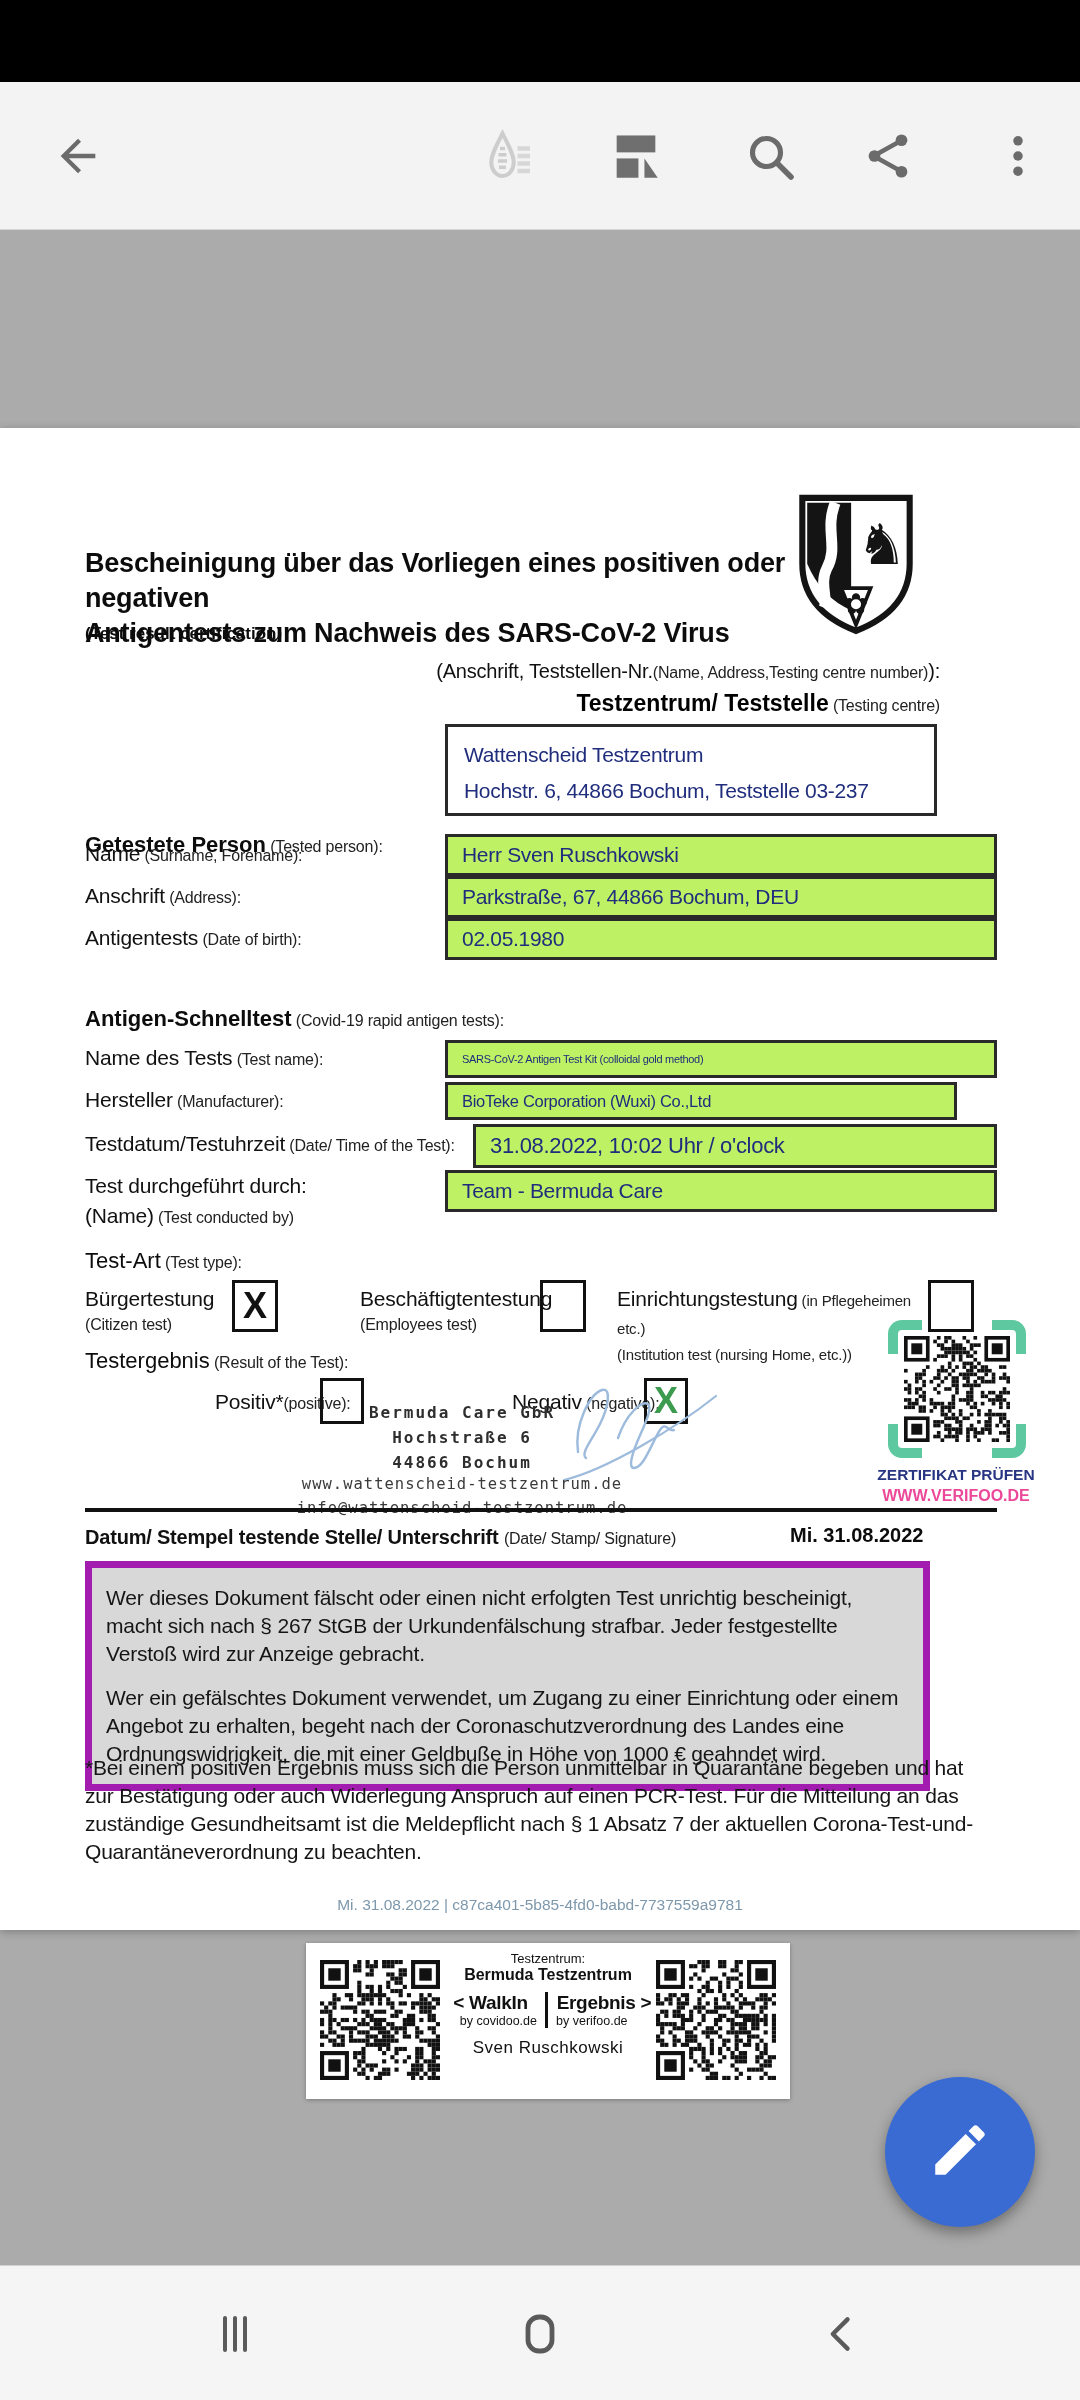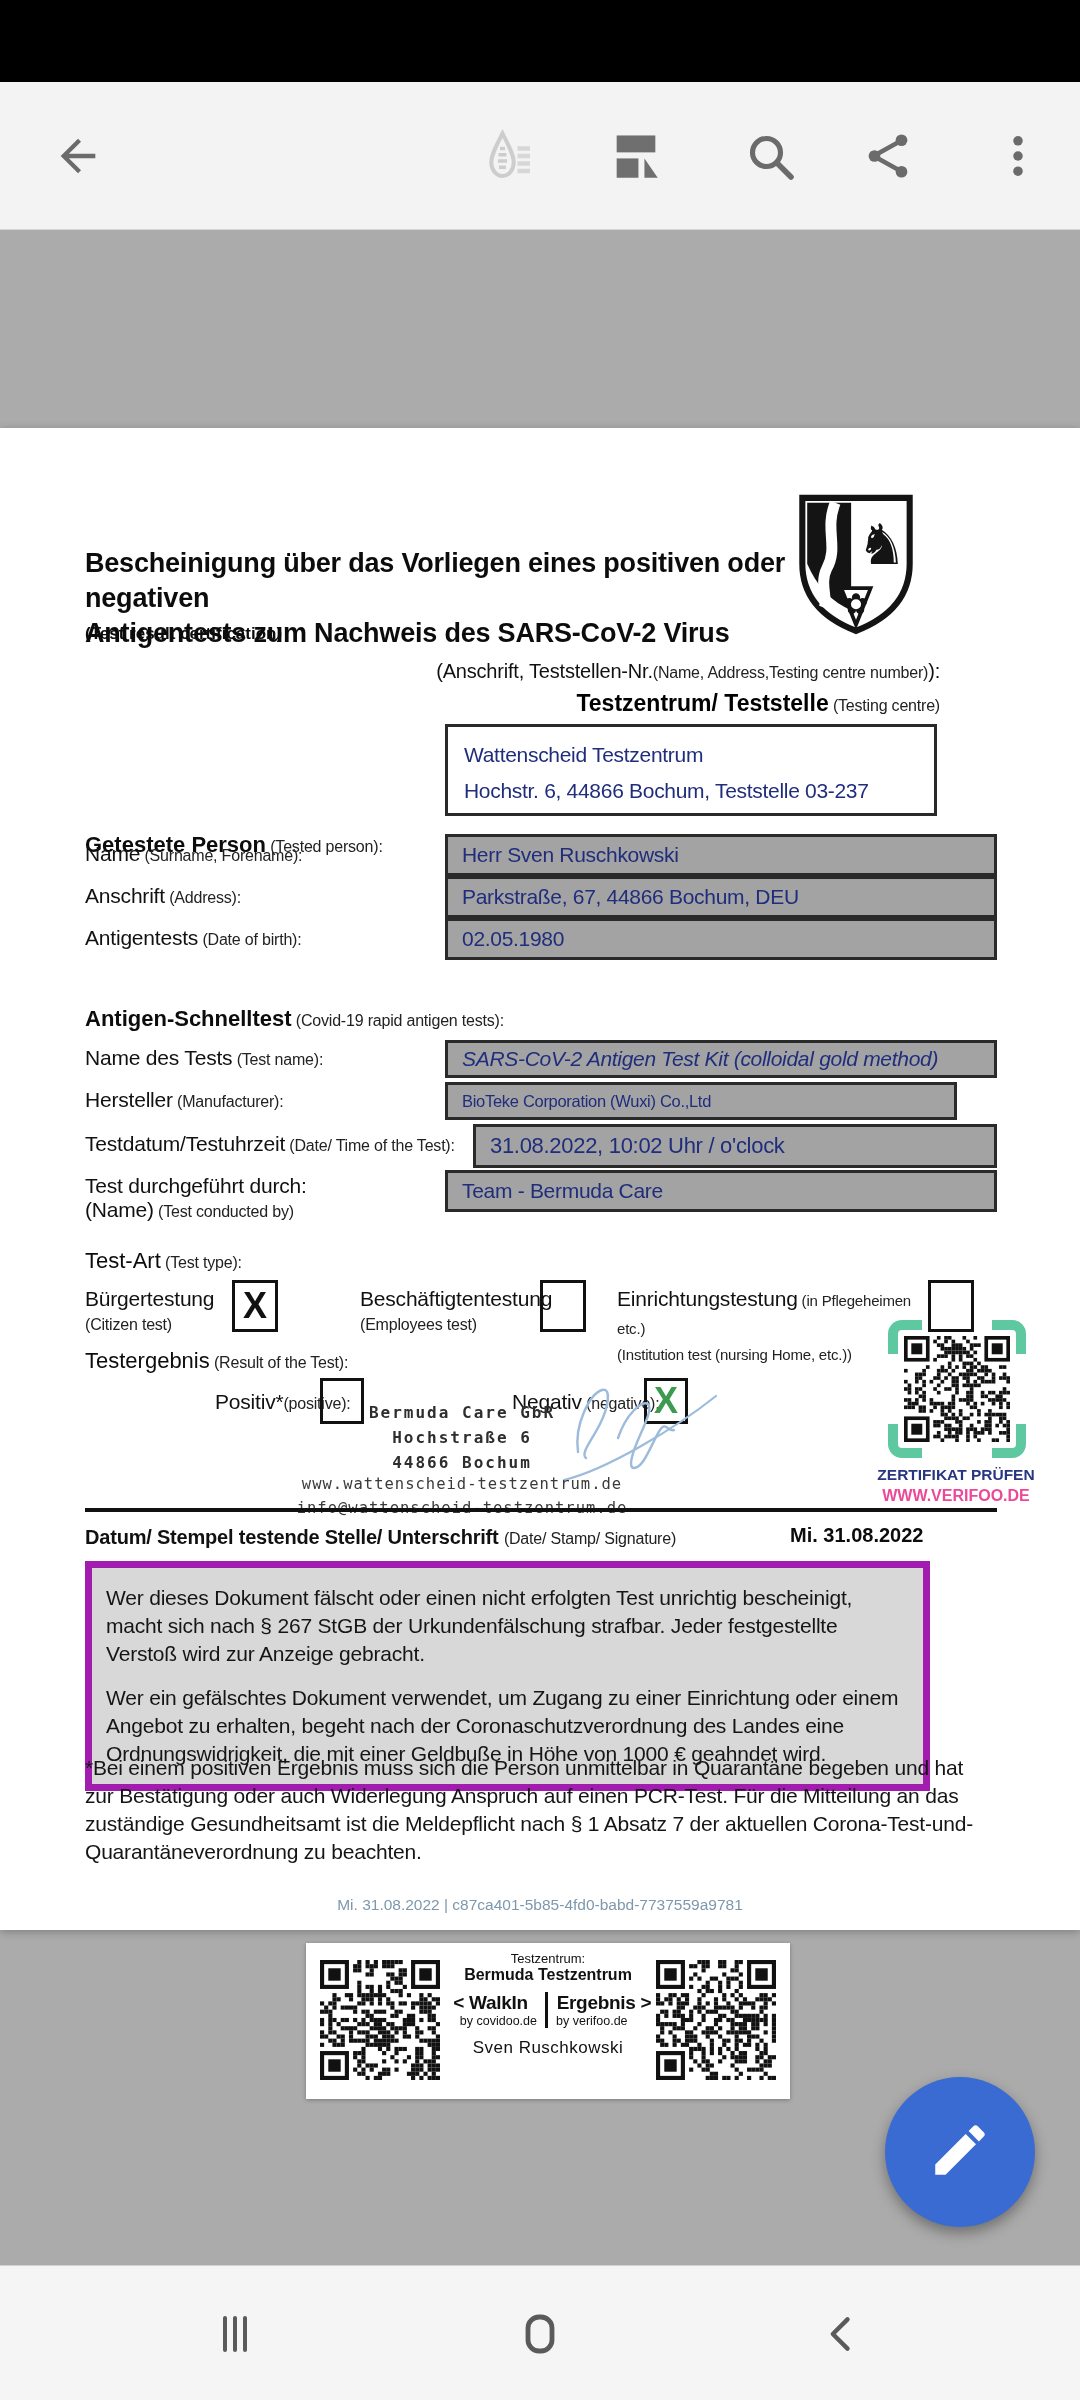--- a/index.html
+++ b/index.html
@@ -24,21 +24,21 @@
 
   .lab { color:#111; font-size:21px; letter-spacing:-0.2px; }
   .lab b { font-weight:bold; }
   .sm { font-size:16px; color:#222; letter-spacing:-0.2px; }
 
   .centre-head { left:390px; top:228px; width:550px; text-align:right; line-height:30px; }
   .centre-head .l1 { font-size:23px; font-weight:bold; }
   .centre-box { left:445px; top:296px; width:492px; height:92px; border:3px solid #2a2a2a; padding:10px 16px; }
   .val { font-size:21px; color:#1f2d7c; letter-spacing:-0.3px; }
 
-  .fieldbox { position:absolute; border:3px solid #2a2a2a; background:#a3a3a3; display:flex; align-items:center; padding-left:14px; }
+  .fieldbox { position:absolute; border:3px solid #2a2a2a; background:#bef264; display:flex; align-items:center; padding-left:14px; }
 
   .section-head { font-size:22px; color:#0c0c0c; }
   .section-head b { font-weight:bold; }
 
   .chk { position:absolute; width:46px; height:52px; border:3px solid #111; display:flex; align-items:center; justify-content:center; font-size:36px; font-weight:600; color:#111; }
   .chk.small { width:44px; height:46px; }
   .chk .green { color:#3d9b4f; font-weight:700; }
 
   .stamp { left:322px; top:972px; width:280px; text-align:center; font-family:"DejaVu Sans Mono", monospace; font-size:16px; font-weight:700; letter-spacing:2px; color:#2e2e2e; line-height:25px; }
   .stamp-links { left:252px; top:1044px; width:420px; text-align:center; font-family:"DejaVu Sans Mono", monospace; font-size:15.5px; letter-spacing:1px; color:#3a3a3a; line-height:24px; }
@@ -180,36 +180,36 @@
     <div class="fieldbox" style="left:445px; top:490px; width:552px; height:42px;">
         <span class="val">02.05.1980</span>
       </div>
 
     <div class="abs section-head" style="left:85px; top:578px;">
       <b>Antigen-Schnelltest</b><span class="sm"> (Covid-19 rapid antigen tests):</span>
     </div>
 
     <div class="abs lab" style="left:85px; top:618px;"><span>Name des Tests</span><span class="sm"> (Test name):</span></div>
     <div class="fieldbox" style="left:445px; top:612px; width:552px; height:38px;">
-        <span class="val" style="font-size:21px;font-style:italic;">SARS-CoV-2 Antigen Test Kit (colloidal gold method)</span>
+        <span class="val" style="font-size:11px;">SARS-CoV-2 Antigen Test Kit (colloidal gold method)</span>
       </div>
 
     <div class="abs lab" style="left:85px; top:660px;"><span>Hersteller</span><span class="sm"> (Manufacturer):</span></div>
     <div class="fieldbox" style="left:445px; top:654px; width:512px; height:38px;">
         <span class="val" style="font-size:16.5px;">BioTeke Corporation (Wuxi) Co.,Ltd</span>
       </div>
 
     <div class="abs lab" style="left:85px; top:704px;"><span>Testdatum/Testuhrzeit</span><span class="sm"> (Date/ Time of the Test):</span></div>
     <div class="fieldbox" style="left:473px; top:696px; width:524px; height:44px;">
         <span class="val" style="font-size:22px;">31.08.2022, 10:02 Uhr / o'clock</span>
       </div>
 
     <div class="abs lab" style="left:85px; top:746px;">
       <div>Test durchgeführt durch:</div>
-      <div style=""><span>(Name)</span><span class="sm"> (Test conducted by)</span></div>
+      <div style="margin-top:6px;"><span>(Name)</span><span class="sm"> (Test conducted by)</span></div>
     </div>
     <div class="fieldbox" style="left:445px; top:742px; width:552px; height:42px;">
         <span class="val">Team - Bermuda Care</span>
       </div>
 
     <div class="abs section-head" style="left:85px; top:820px;">
       <span>Test-Art</span><span class="sm"> (Test type):</span>
     </div>
 
     <div class="abs lab" style="left:85px; top:858px; line-height:26px;">

